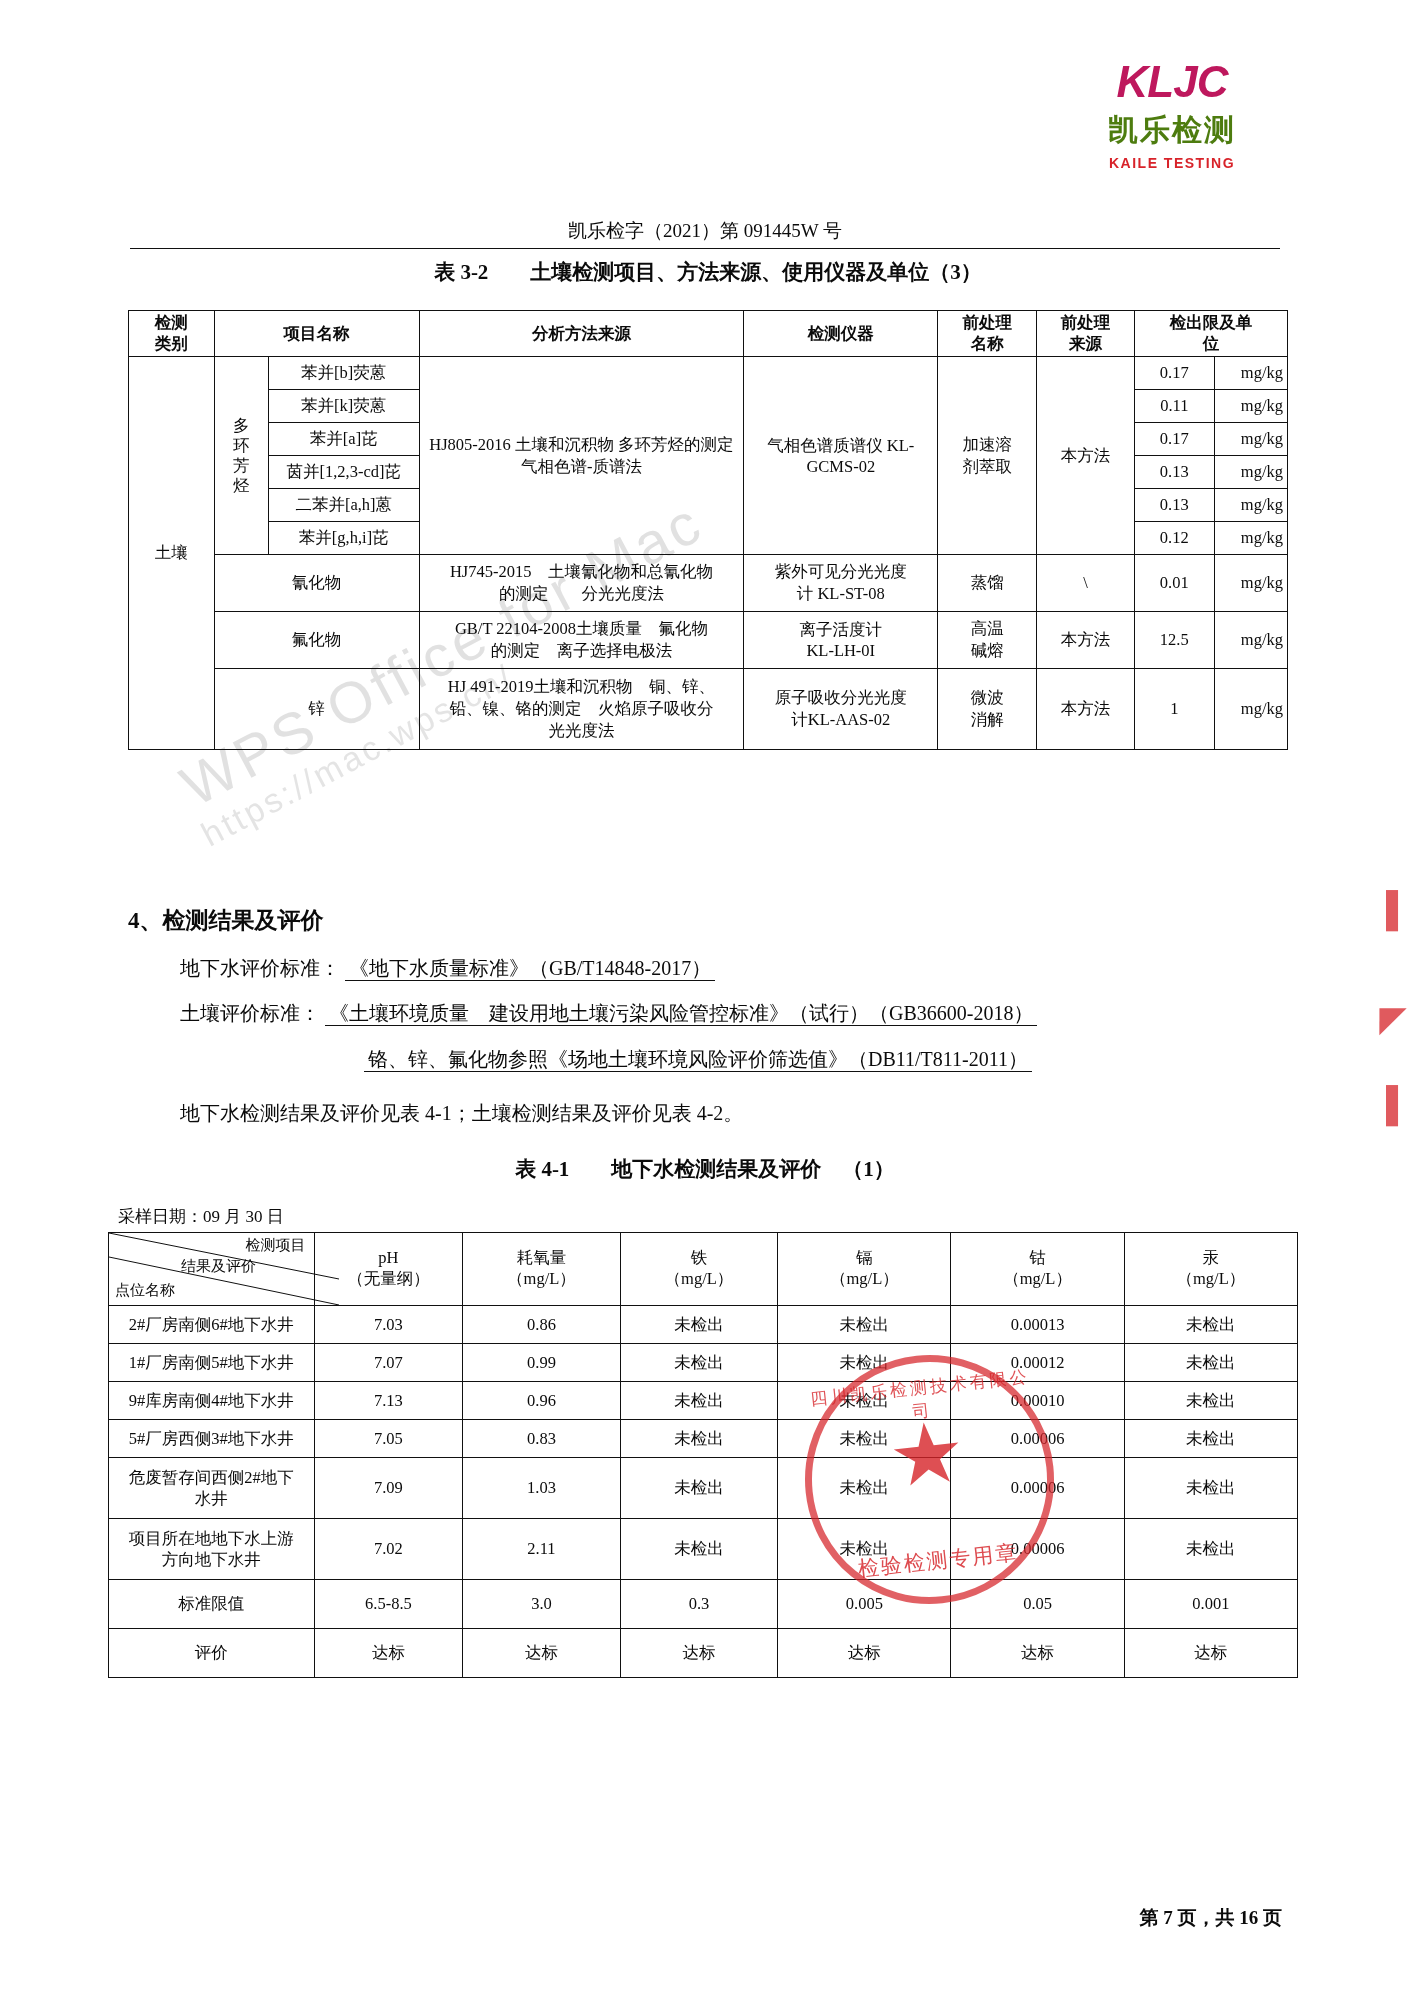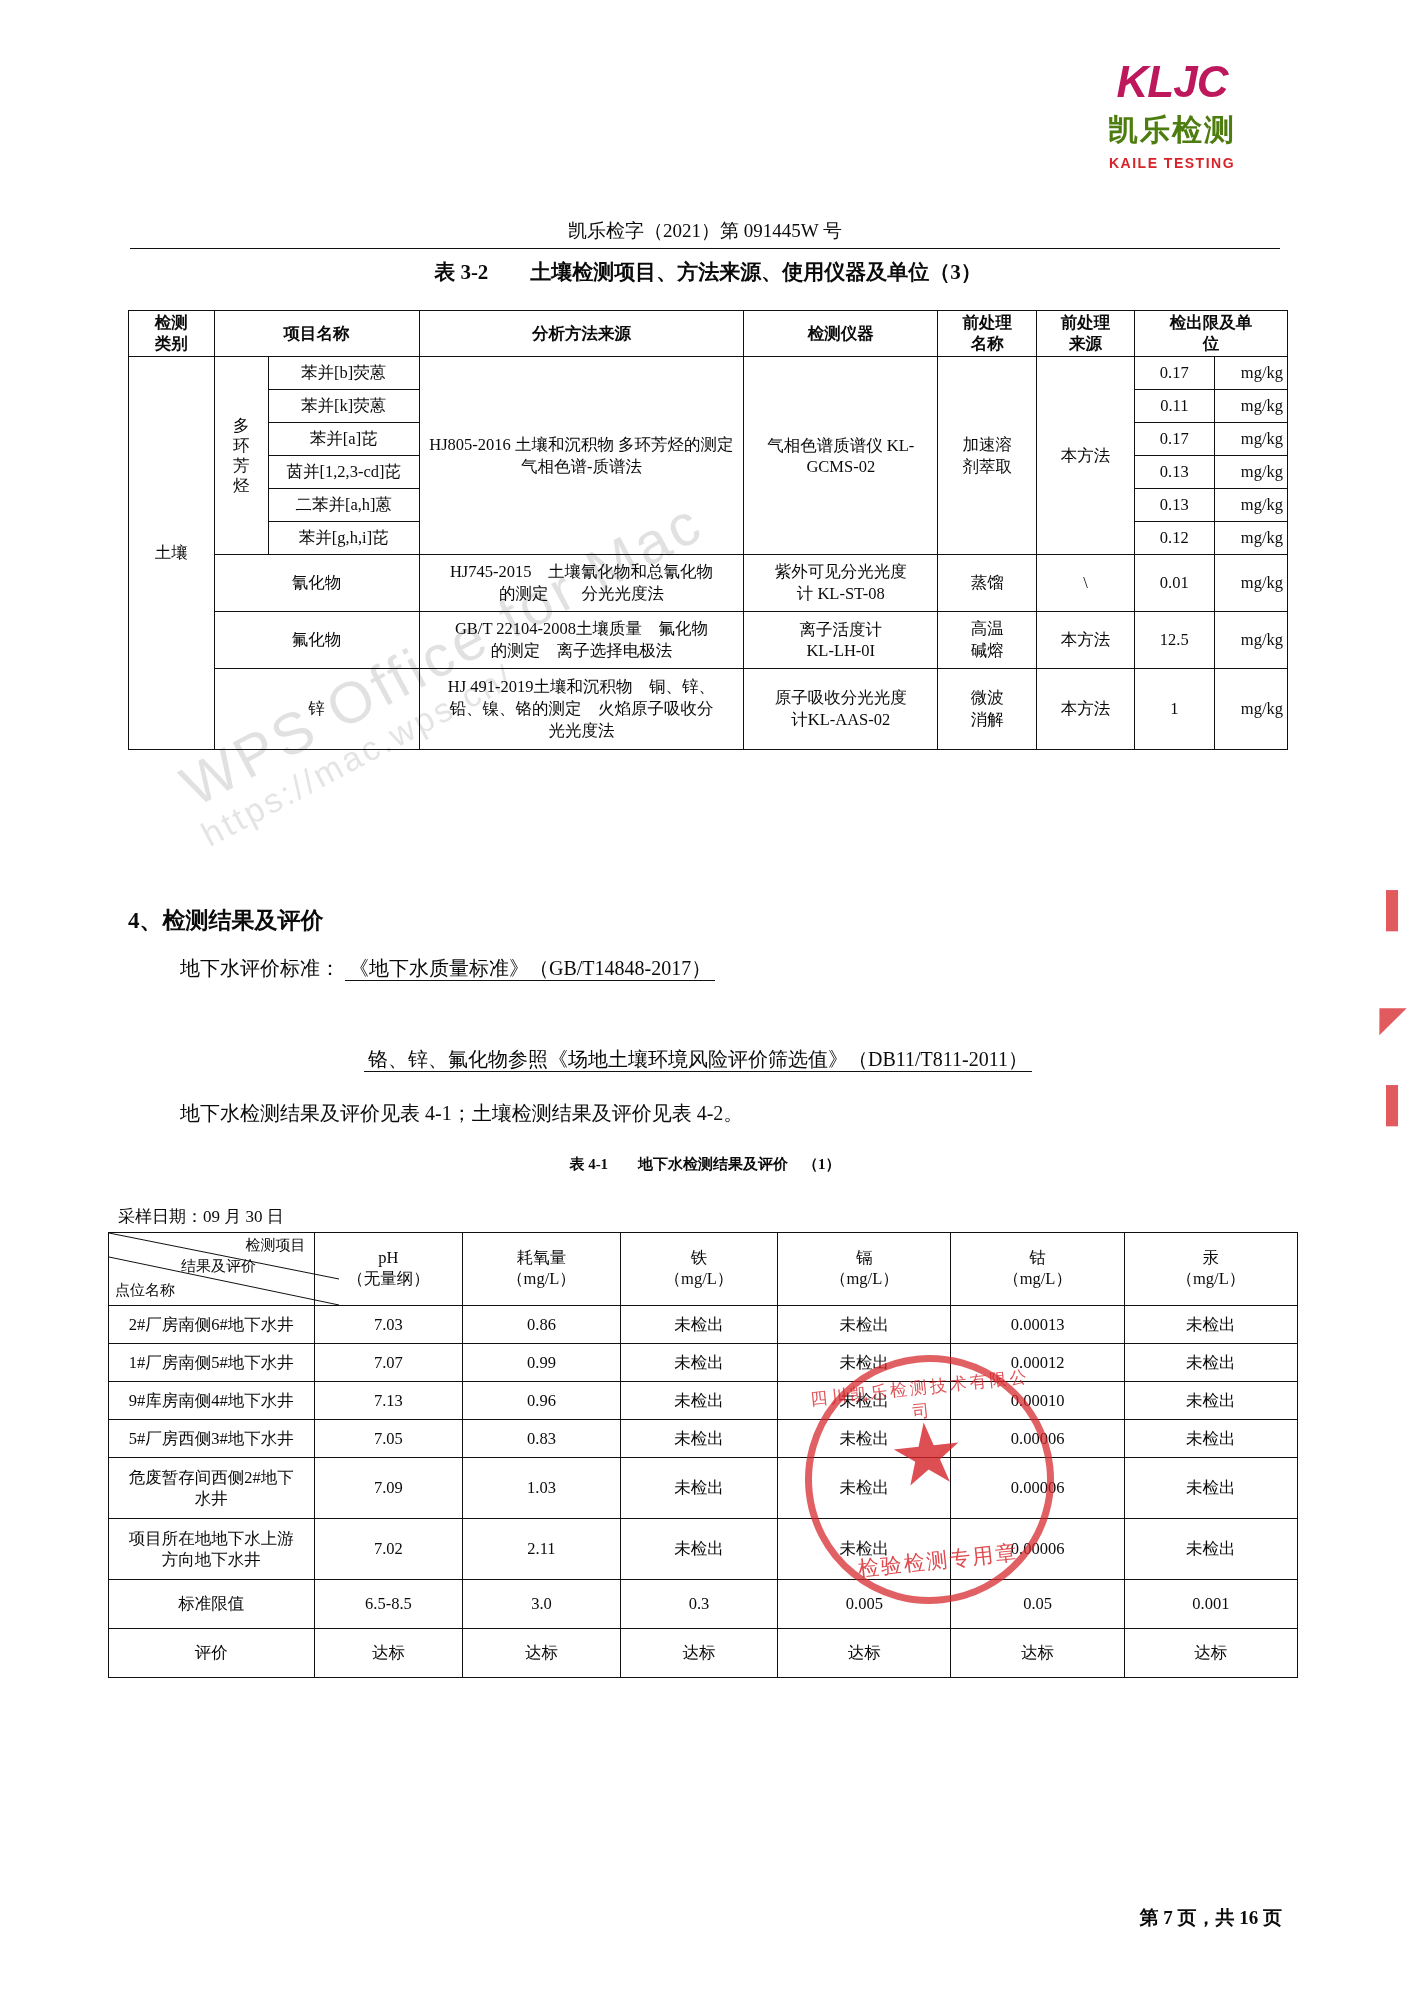--- a/index.html
+++ b/index.html
@@ -76,21 +76,21 @@
 
   
   .sec-title {
     position:absolute; left:128px; top:905px;
     font-size:23px; font-weight:bold;
   }
   .para { position:absolute; font-size:20px; }
   .ul { border-bottom:1.2px solid #111; padding:0 4px 1px 4px; }
 
   
-  #t41-title { position:absolute; left:0; right:0; top:1155px; text-align:center; font-size:15px; font-weight:bold; }
+  #t41-title { position:absolute; left:0; right:0; top:1155px; text-align:center; font-size:21px; font-weight:bold; }
   #sample-date { position:absolute; left:118px; top:1205px; font-size:17px; }
   #t41-wrap { position:absolute; left:108px; top:1232px; width:1190px; }
   #t41 { width:1190px; }
   #t41 td { height:31px; font-size:16.5px; }
   #t41 .corner {
     position:relative; width:230px; height:72px; padding:0;
   }
   #t41 .corner svg { position:absolute; left:0; top:0; }
   #t41 .corner span { position:absolute; font-size:15px; white-space:nowrap; }
   #t41 .c-a { right:8px; top:3px; }     
@@ -264,20 +264,24 @@
       </table>
   </div>
 
   <div class="sec-title">4、检测结果及评价</div>
 
   <div class="para" style="left:180px; top:955px;">
     <span>地下水评价标准：</span>
     <span class="ul">《地下水质量标准》（GB/T14848-2017）</span>
   </div>
 
+  <div class="para" style="left:180px; top:1000px;">
+    <span>土壤评价标准：</span>
+    <span class="ul">《土壤环境质量　建设用地土壤污染风险管控标准》（试行）（GB36600-2018）</span>
+  </div>
 
   <div class="para" style="left:364px; top:1046px;">
     <span class="ul">铬、锌、氟化物参照《场地土壤环境风险评价筛选值》（DB11/T811-2011）</span>
   </div>
 
   <div class="para" style="left:180px; top:1100px;">地下水检测结果及评价见表 4-1；土壤检测结果及评价见表 4-2。</div>
 
   <div id="t41-title">表 4-1　　地下水检测结果及评价　（1）</div>
   <div id="sample-date">采样日期：09 月 30 日</div>
 

